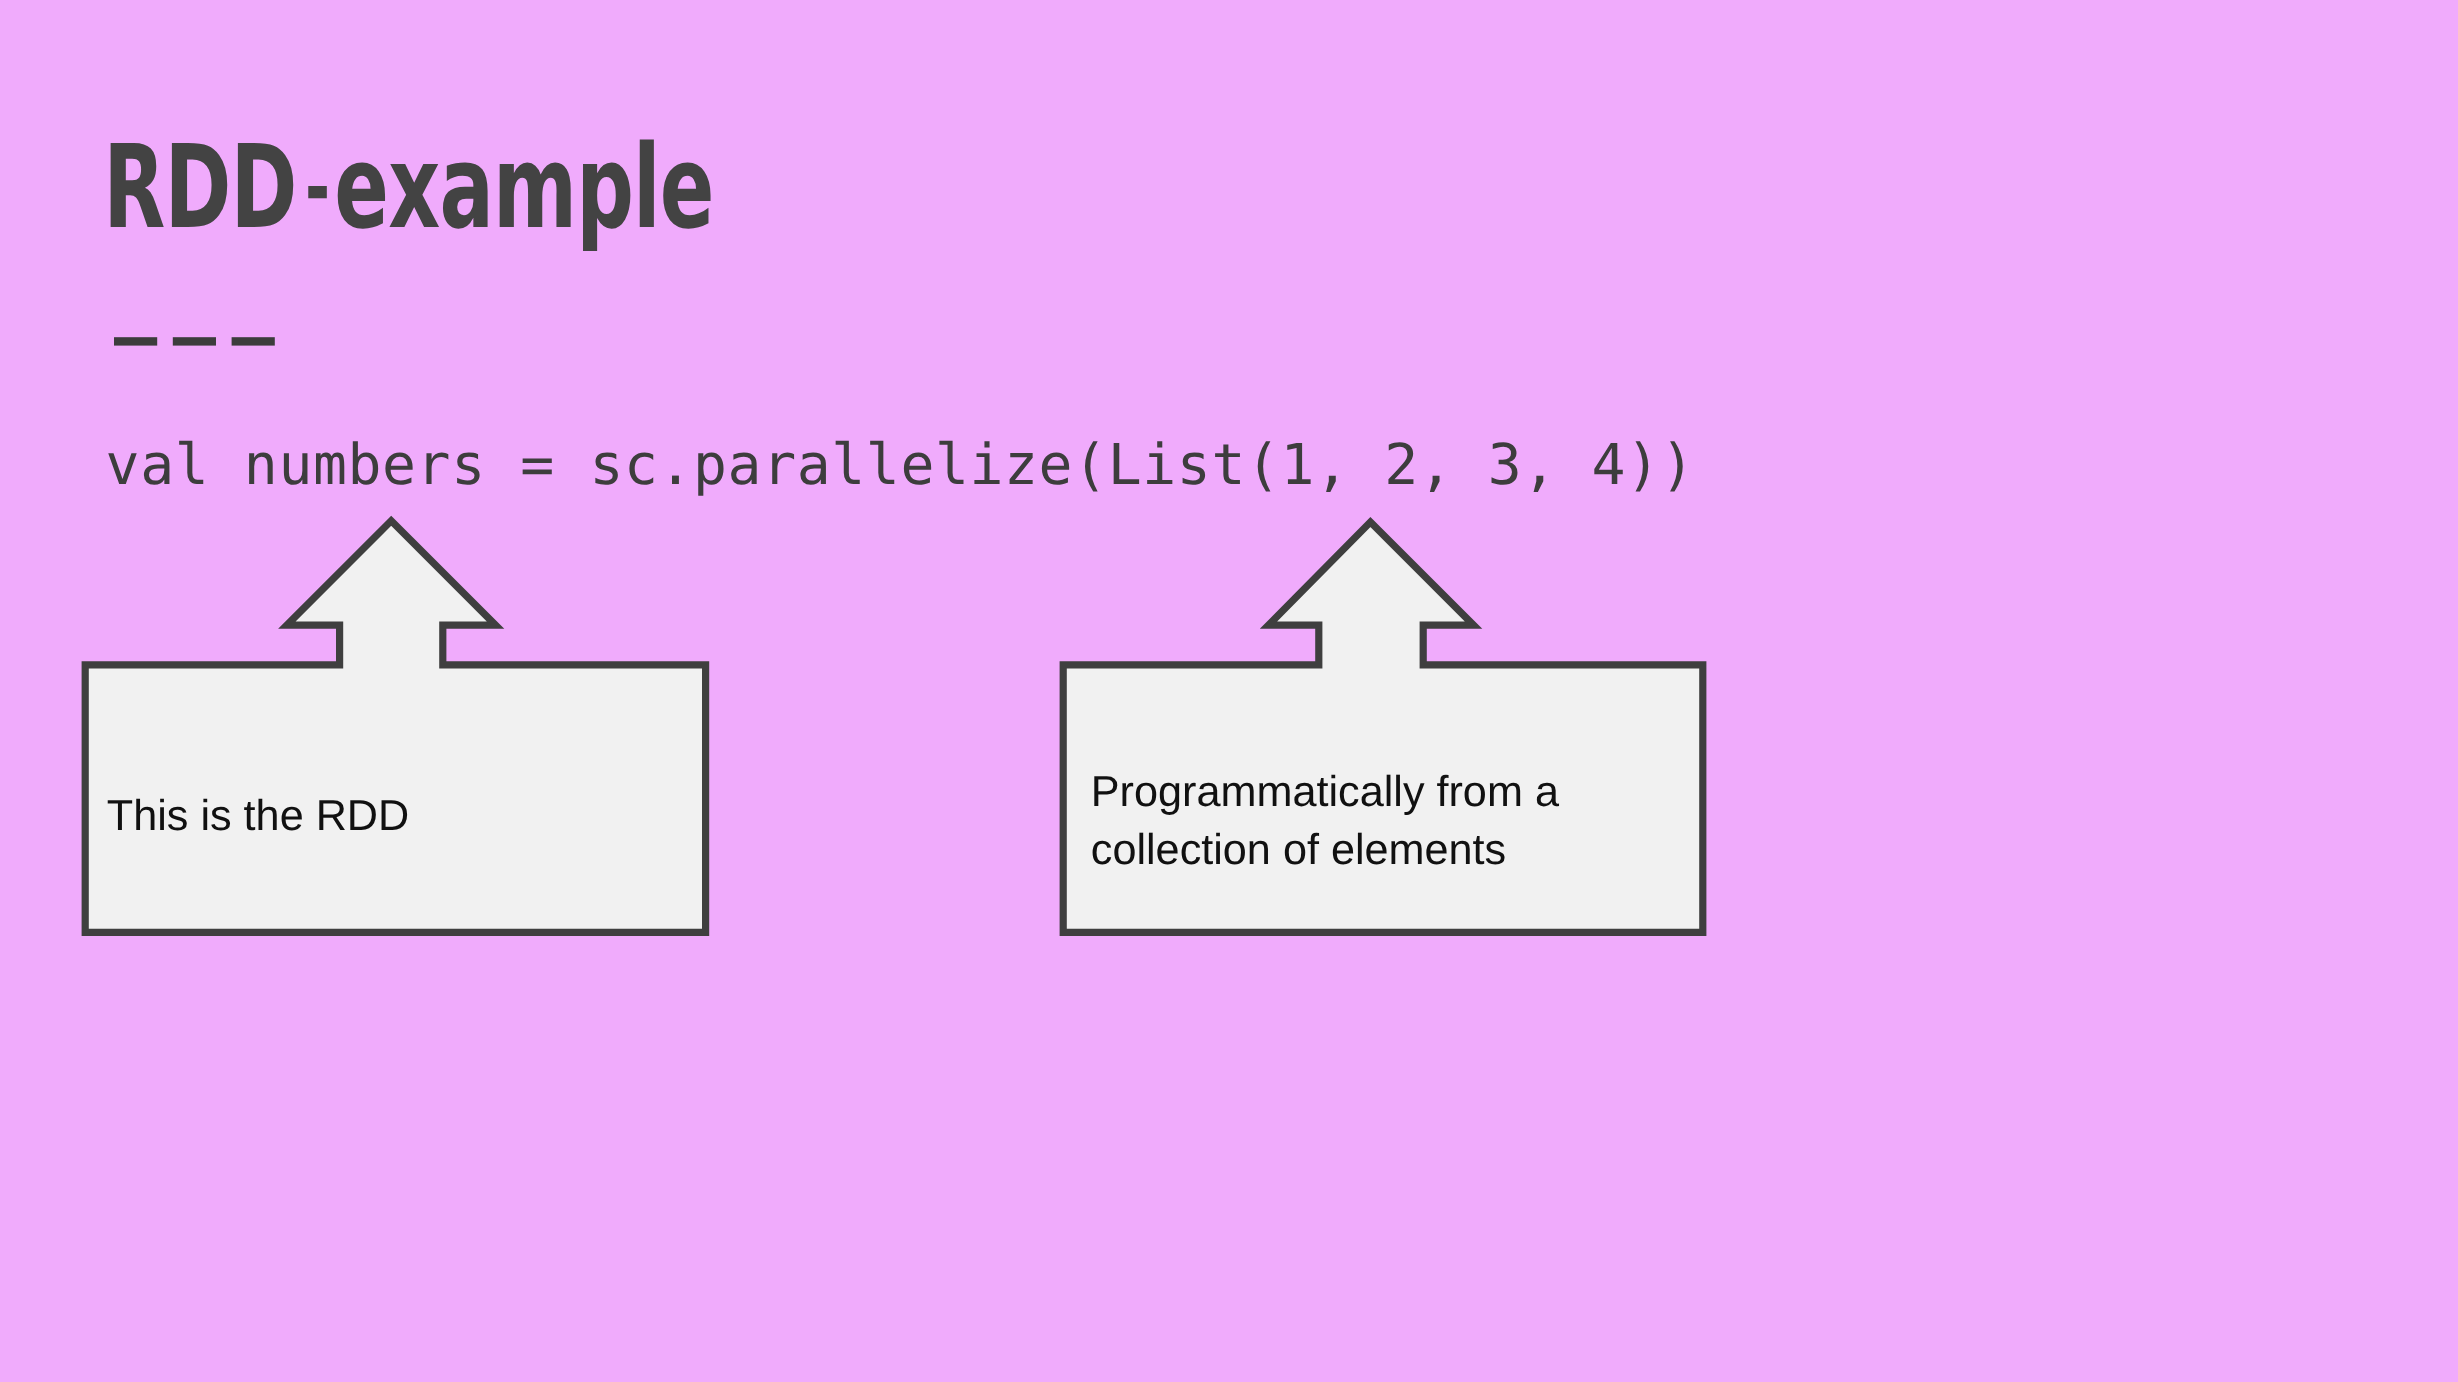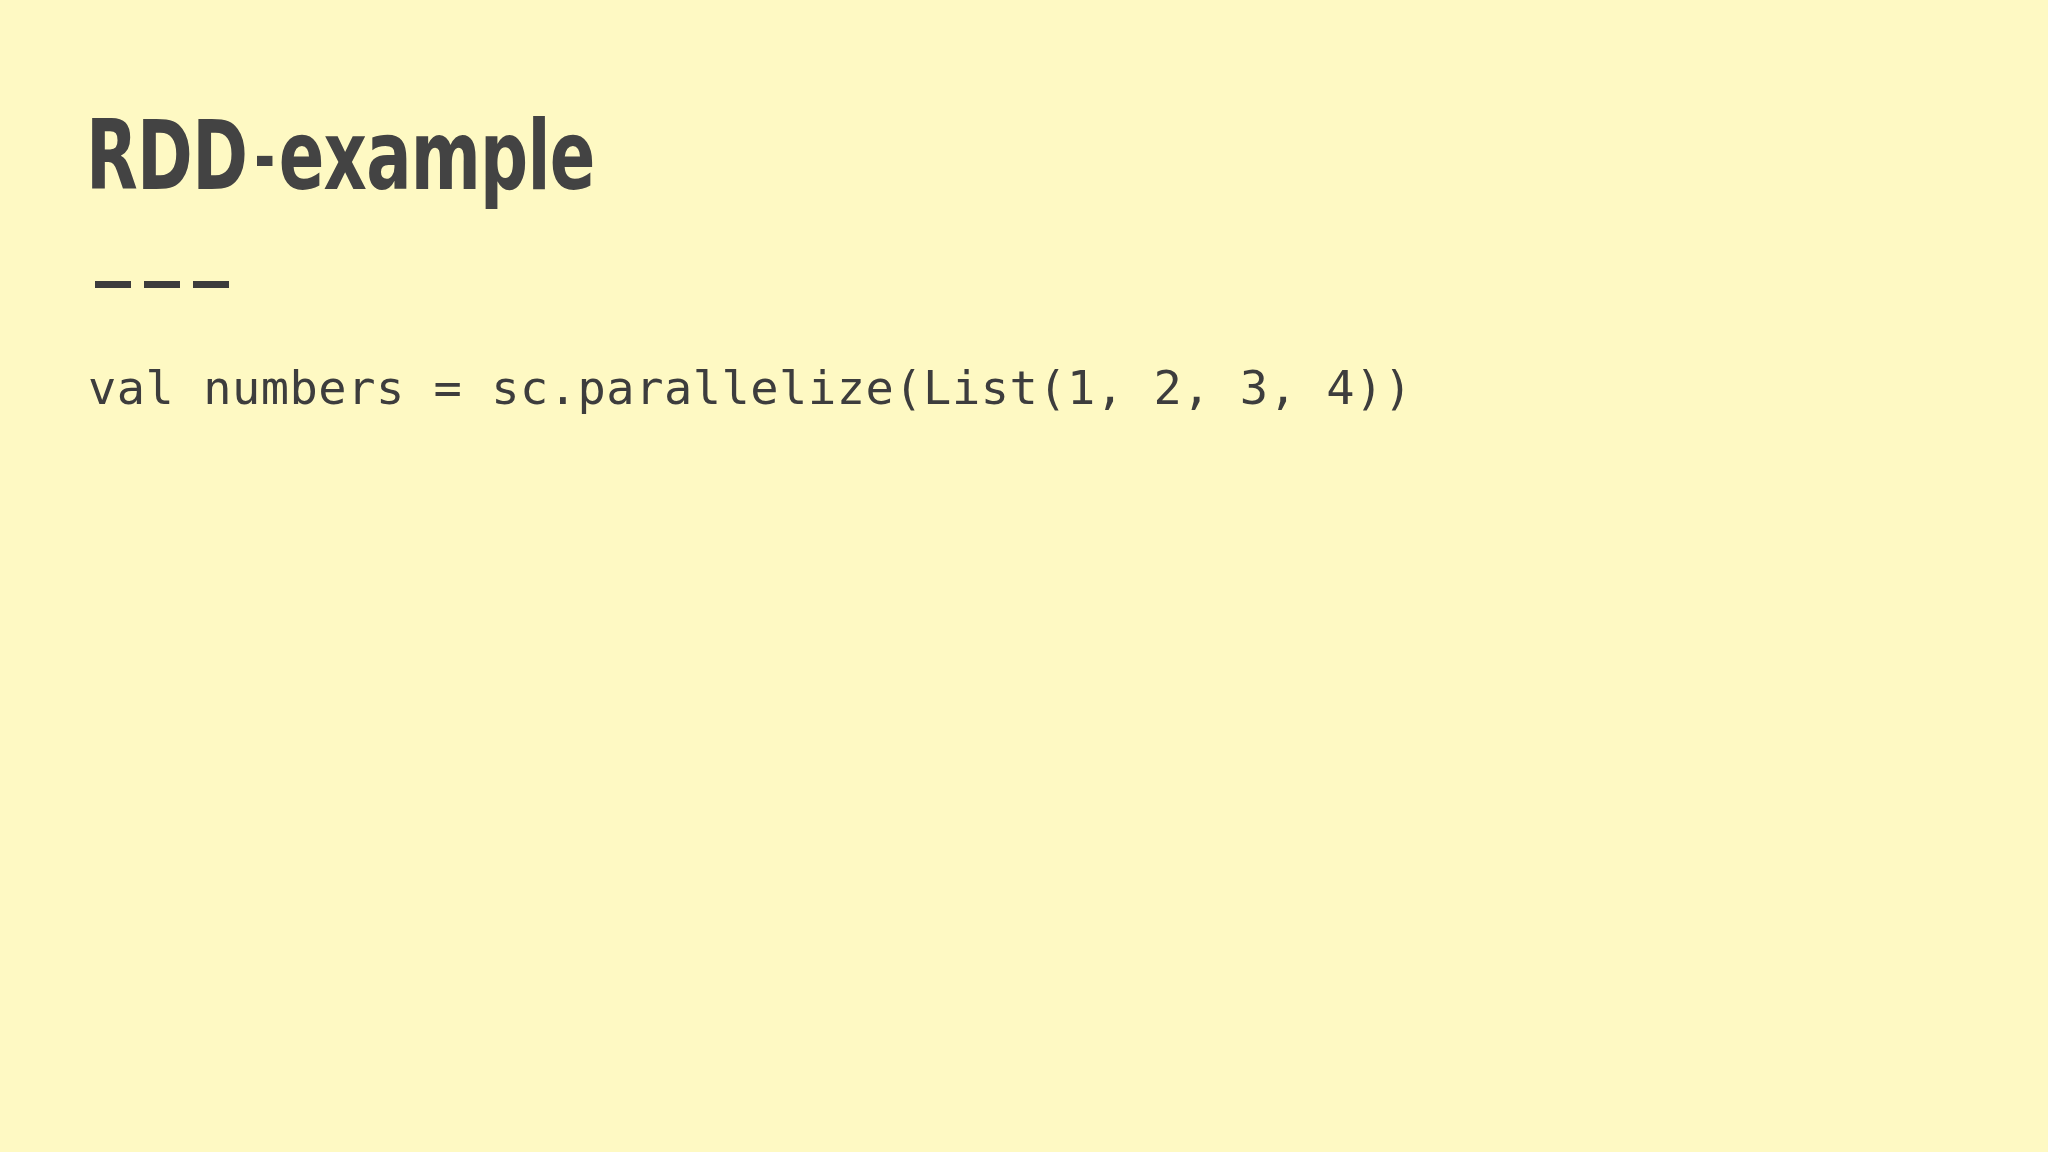--- a/index.html
+++ b/index.html
@@ -8,21 +8,21 @@
     padding: 0;
     background: #ffffff;
   }
   body {
     font-family: "Liberation Sans", sans-serif;
   }
   #slide {
     position: relative;
     width: 2048px;
     height: 1152px;
-    background: #fef9c3;
+    background: #f0abfc;
     overflow: hidden;
   }
 
   
   #slide-title {
     position: absolute;
     left: 86px;
     top: 104px;
     font-family: "DejaVu Sans", sans-serif;
     font-weight: bold;
@@ -120,15 +120,28 @@
   </div>
 
   <div id="title-rule">
     <span class="rule-dash"></span>
     <span class="rule-dash"></span>
     <span class="rule-dash"></span>
   </div>
 
   <div id="code-line">val numbers = sc.parallelize(List(1, 2, 3, 4))</div>
 
+  <div class="callout" id="callout-rdd">
+    <svg width="535" height="360" viewBox="0 0 535 360" aria-hidden="true">
+      <polygon points="264,8 351,95 307,95 307,128 526,128 526,351 9,351 9,128 221,128 221,95 177,95" fill="#f1f1f1" stroke="#3f3f3f" stroke-width="6" stroke-linejoin="miter"></polygon>
+    </svg>
+    <div class="callout-text">This is the RDD</div>
+  </div>
 
+  <div class="callout" id="callout-parallelize">
+    <svg width="551" height="360" viewBox="0 0 551 360" aria-hidden="true">
+      <polygon points="265,9 351,95 309,95 309,128 542,128 542,351 9,351 9,128 222,128 222,95 180,95" fill="#f1f1f1" stroke="#3f3f3f" stroke-width="6" stroke-linejoin="miter"></polygon>
+    </svg>
+    <div class="callout-text">Programmatically from a
+collection of elements</div>
+  </div>
 
 </div>
 
 </body></html>

